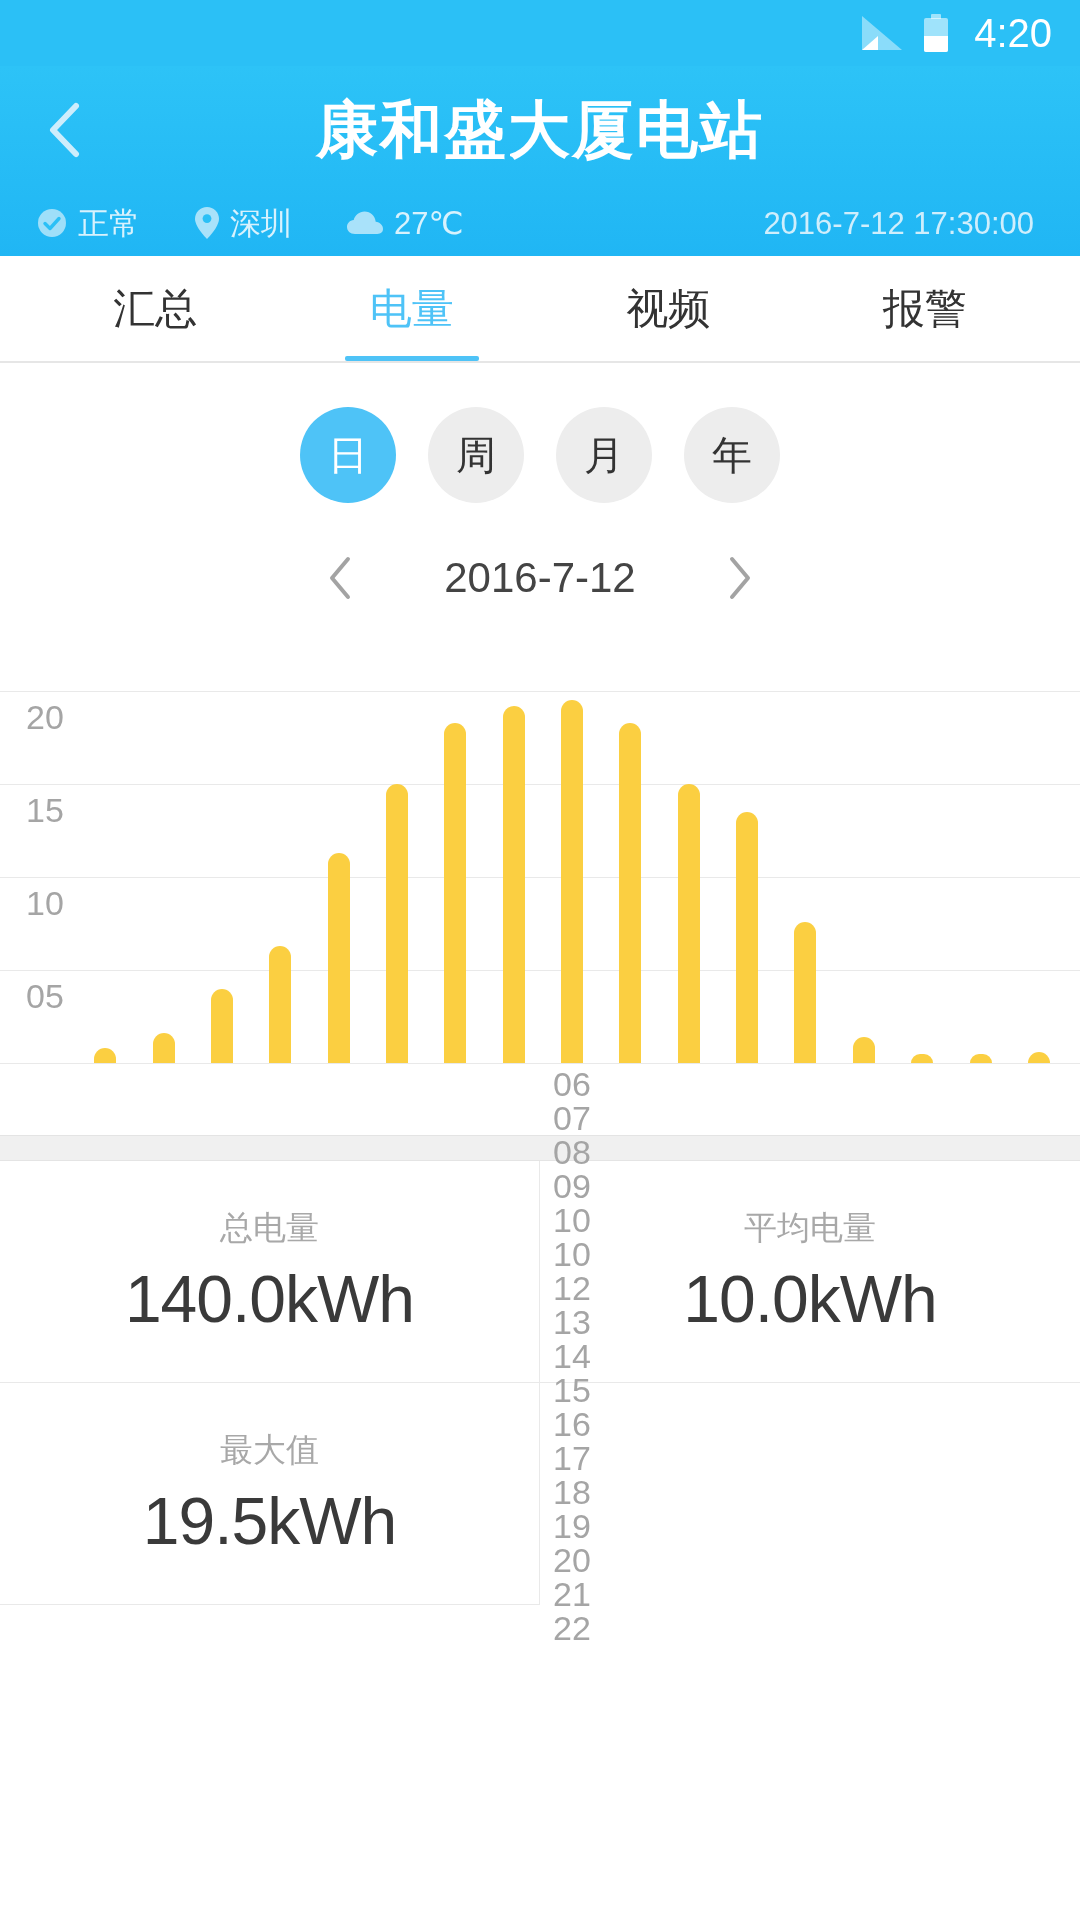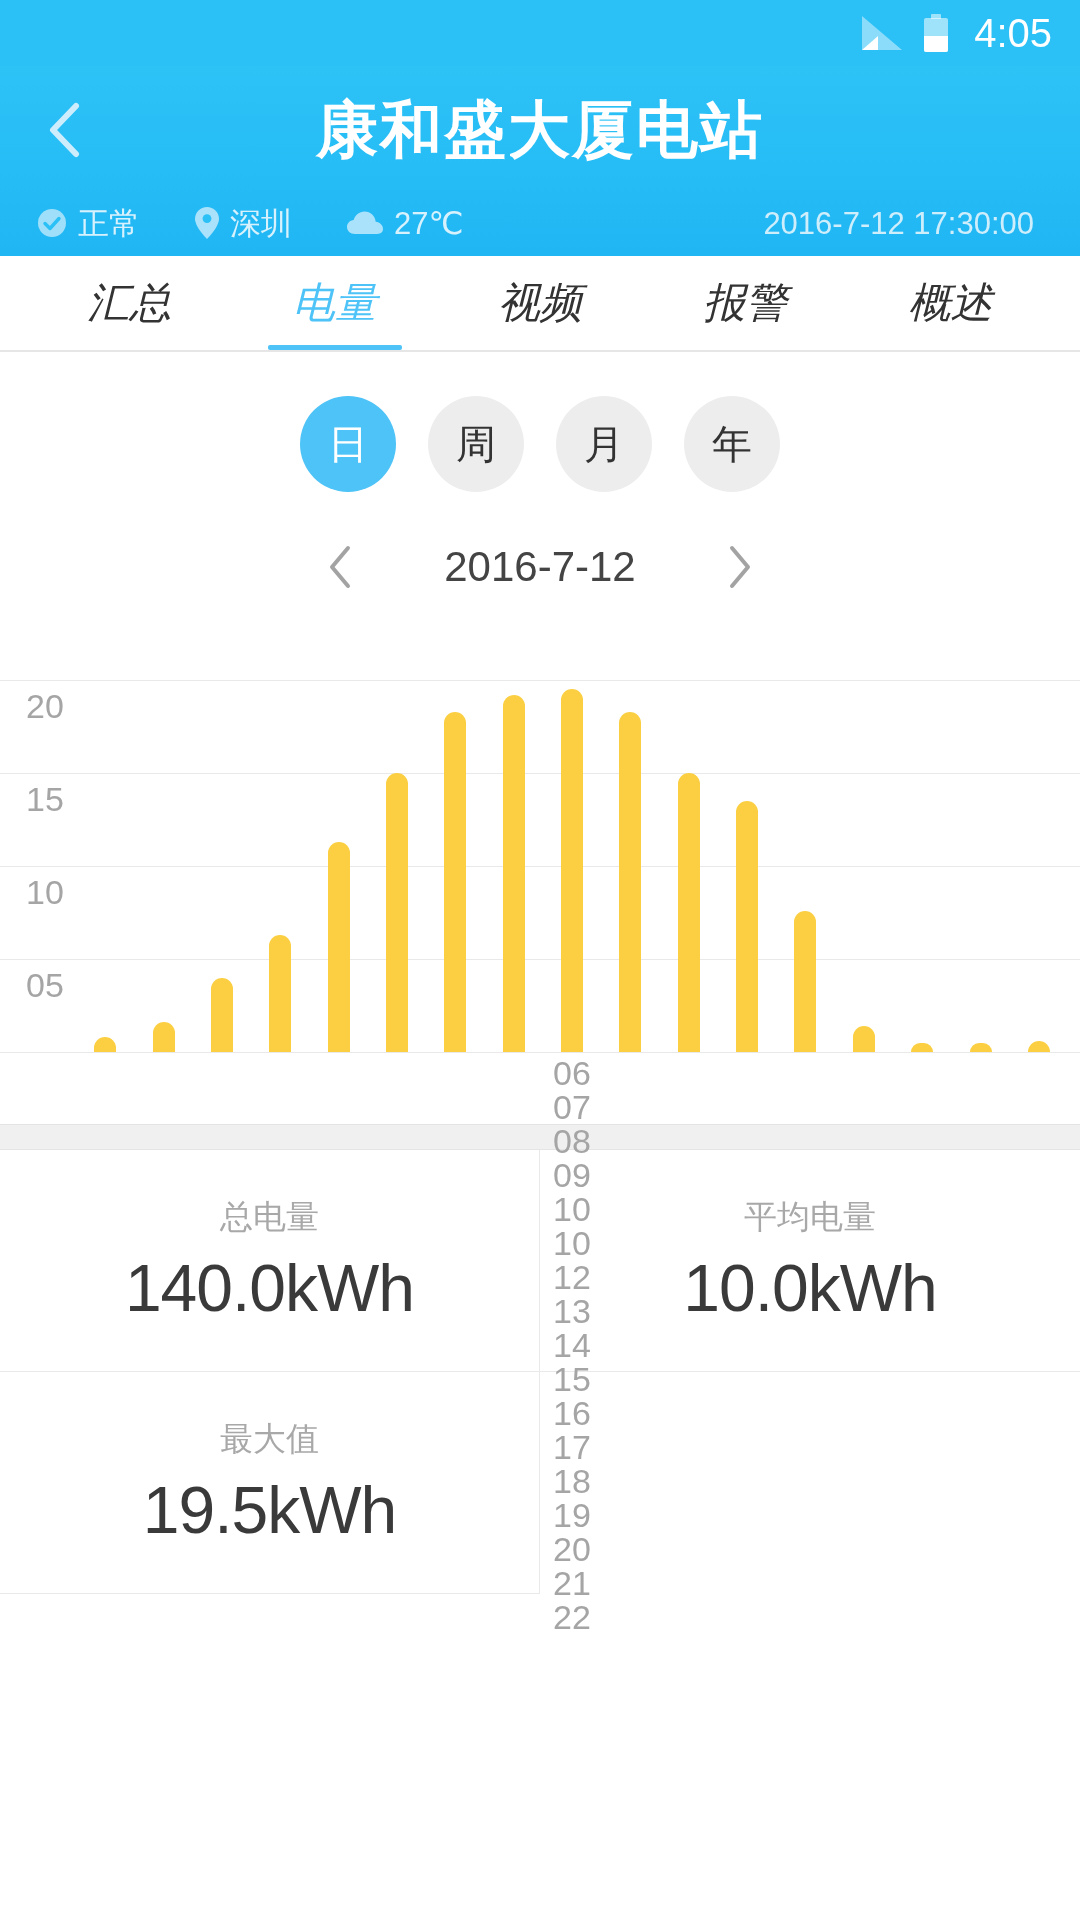--- a/index.html
+++ b/index.html
@@ -150,26 +150,25 @@
     font-size: 31px;
     line-height: 1;
     white-space: nowrap;
     margin-right: 12px;
   }
 
   
   .tabs {
     display: flex;
     align-items: stretch;
-    height: 96px;
+    height: 107px;
     border-bottom: 2px solid #E6E6E6;
     padding: 0 27px;
     box-sizing: border-box;
     background: #ffffff;
-    font-style: italic;
   }
   .tab {
     flex: 1;
     position: relative;
     display: flex;
     align-items: center;
     justify-content: center;
     cursor: pointer;
   }
   .tab-label {
@@ -353,21 +352,21 @@
       <span class="signal-icon">
         <span class="bg-tri"></span>
         <span class="fg-tri"></span>
       </span>
       <span class="battery-icon">
         <span class="cap"></span>
         <span class="body">
             <span class="fill"></span>
           </span>
       </span>
-      <span class="sb-time">4:05</span>
+      <span class="sb-time">4:20</span>
     </div>
   </div>
 
   <div class="header">
     <div class="header-title-row">
       <div class="back-btn">
         <svg width="34" height="56" viewBox="0 0 34 56">
           <polyline points="29,4 6,28 29,52" fill="none" stroke="#CDEDFC" stroke-width="6" stroke-linecap="round" stroke-linejoin="round"></polyline>
         </svg>
       </div>
@@ -417,24 +416,20 @@
     <div class="tab active">
       <span class="tab-label">电量</span>
       <span class="underline"></span>
     </div>
     <div class="tab">
       <span class="tab-label">视频</span>
       <span class="underline"></span>
     </div>
     <div class="tab">
       <span class="tab-label">报警</span>
-      <span class="underline"></span>
-    </div>
-    <div class="tab">
-      <span class="tab-label">概述</span>
       <span class="underline"></span>
     </div>
   </div>
 
   <div class="period-row">
     <div class="pill active">日</div>
     <div class="pill">周</div>
     <div class="pill">月</div>
     <div class="pill">年</div>
   </div>

